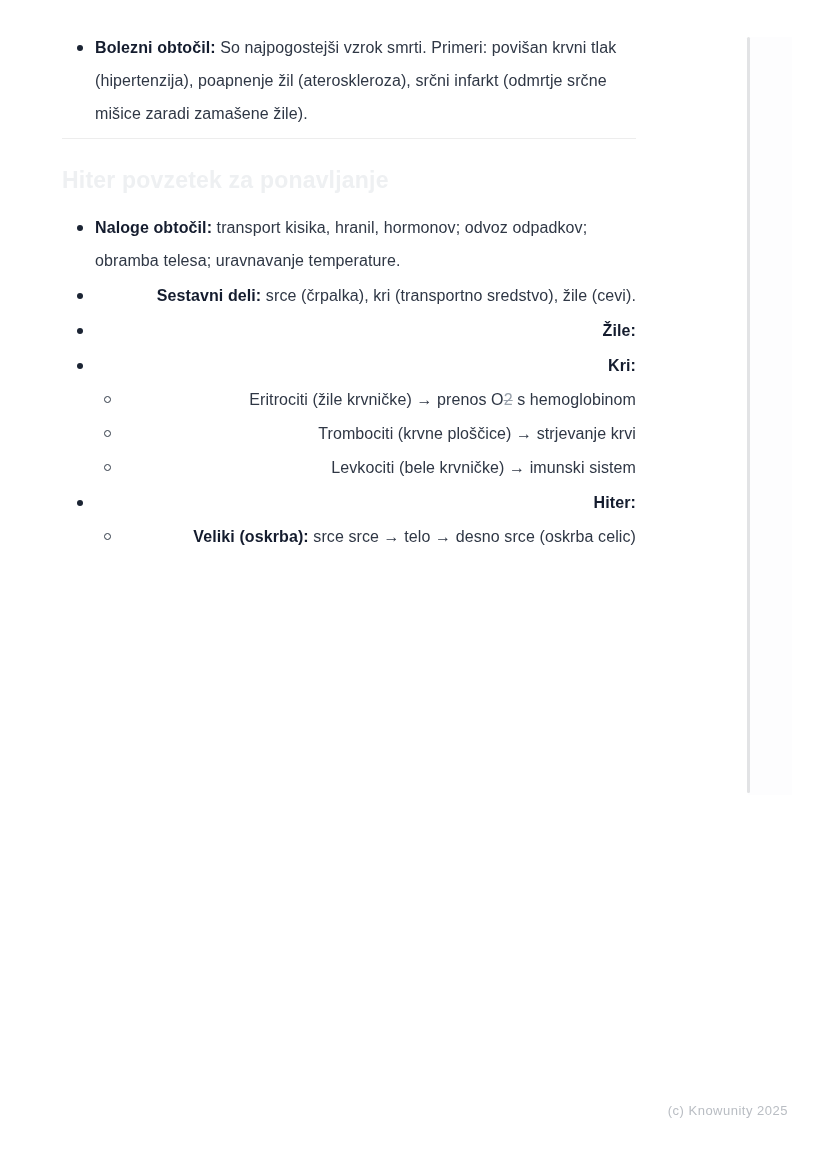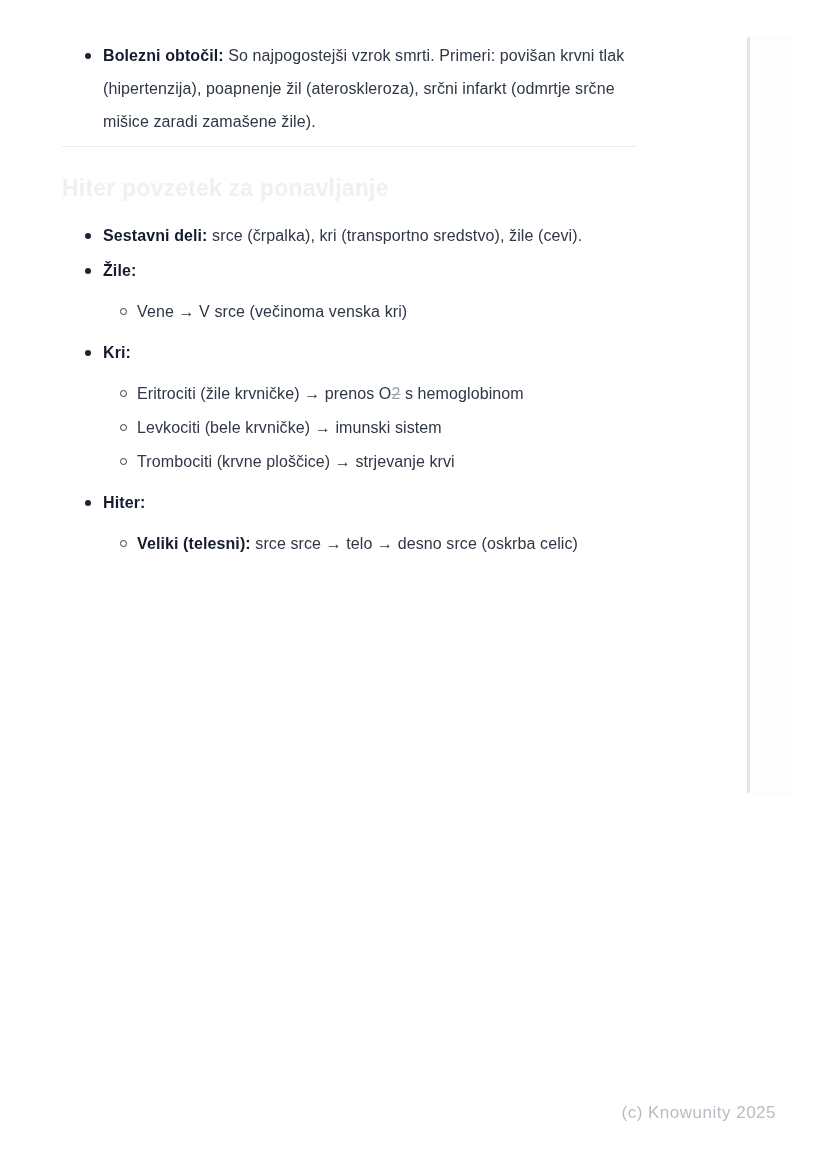--- a/index.html
+++ b/index.html
@@ -13,23 +13,23 @@
   }
   .content {
     position: absolute;
     left: 62px; top: 31px;
     width: 574px;
     font-size: 16px;
     line-height: 33px;
     letter-spacing: 0.1px;
   }
   .b { font-weight: bold; color: #141c2e; }
-  ul { list-style: none; margin: 8px; padding: 0; }
+  ul { list-style: none; margin: 0; padding: 0; }
   ul.l1 > li { position: relative; padding-left: 33px; }
-  ul.l1 > li + li { margin-top: 2px; }
+  ul.l1 > li + li { margin-top: 2px; text-align: right; }
   .dot {
     position: absolute; left: 15px; top: 14px;
     width: 6px; height: 6px; border-radius: 50%;
     background: #1b2433;
   }
   ul.l2 > li { position: relative; padding-left: 26px; margin-top: 1px; }
   .circle {
     position: absolute; left: 9px; top: 13px;
     width: 5px; height: 5px;
     border: 1.6px solid #313a47; border-radius: 50%;
@@ -56,22 +56,22 @@
     background: #fdfdfe;
   }
   .scroll-thumb {
     position: absolute; left: 747px; top: 37px;
     width: 3px; height: 756px;
     border-radius: 2px;
     background: #e2e3e5;
   }
   .footer {
     position: absolute;
-    top: 1103px; right: 52px;
-    font-size: 17px;
+    top: 1103px; right: 40px;
+    font-size: 13px;
     letter-spacing: 0.5px;
     color: #b9bdc3;
   }
 </style>
 </head>
 <body>
 
 <div class="content">
 
   <ul class="l1">
@@ -80,64 +80,64 @@
       <span class="b">Bolezni obtočil:</span><span> So najpogostejši vzrok smrti. Primeri: povišan krvni tlak (hipertenzija), poapnenje žil (ateroskleroza), srčni infarkt (odmrtje srčne mišice zaradi zamašene žile).</span>
     </li>
   </ul>
 
   <hr class="divider">
 
   <h2 class="faded">Hiter povzetek za ponavljanje</h2>
 
   <ul class="l1">
 
+    <li>
+      <span class="dot"></span>
+      <span class="b">Naloge obtočil:</span><span> transport kisika, hranil, hormonov; odvoz odpadkov; obramba telesa; uravnavanje temperature.</span>
+    </li>
 
     <li>
       <span class="dot"></span>
       <span class="b">Sestavni deli:</span><span> srce (črpalka), kri (transportno sredstvo), žile (cevi).</span>
     </li>
 
 
     <li>
       <span class="dot"></span>
       <span class="b">Žile:</span>
       <ul class="l2">
-        <li>
-          <span class="circle"></span>
-          <span>Vene → V srce (večinoma venska kri)</span>
-        </li>
       </ul>
     </li>
 
     <li>
       <span class="dot"></span>
       <span class="b">Kri:</span>
       <ul class="l2">
         <li>
           <span class="circle"></span>
           <span>Eritrociti (žile krvničke) → prenos O</span><span class="struck">2</span><span> s hemoglobinom</span>
         </li>
         <li>
           <span class="circle"></span>
-          <span>Levkociti (bele krvničke) → imunski sistem</span>
+          <span>Trombociti (krvne ploščice) → strjevanje krvi</span>
         </li>
         <li>
           <span class="circle"></span>
-          <span>Trombociti (krvne ploščice) → strjevanje krvi</span>
+          <span>Levkociti (bele krvničke) → imunski sistem</span>
         </li>
       </ul>
     </li>
 
     <li>
       <span class="dot"></span>
       <span class="b">Hiter:</span>
       <ul class="l2">
         <li>
           <span class="circle"></span>
-          <span class="b">Veliki (telesni):</span><span> srce srce → telo → desno srce (oskrba celic)</span>
+          <span class="b">Veliki (oskrba):</span><span> srce srce → telo → desno srce (oskrba celic)</span>
         </li>
       </ul>
     </li>
 
   </ul>
 </div>
 
 <div class="scroll-track"></div>
 <div class="scroll-thumb"></div>
 

